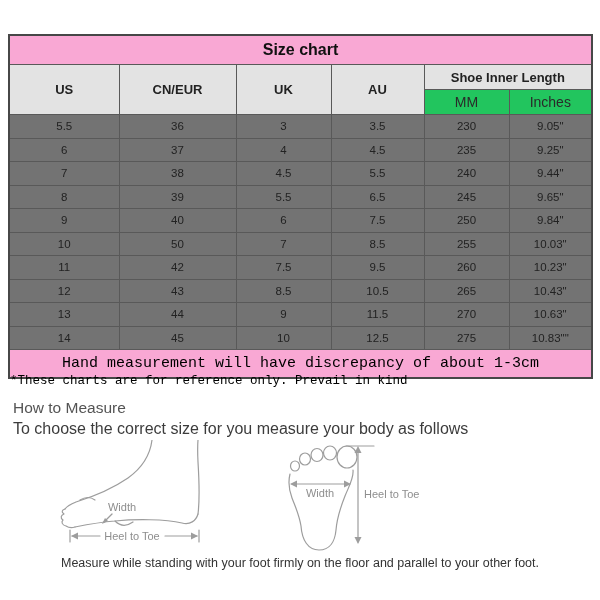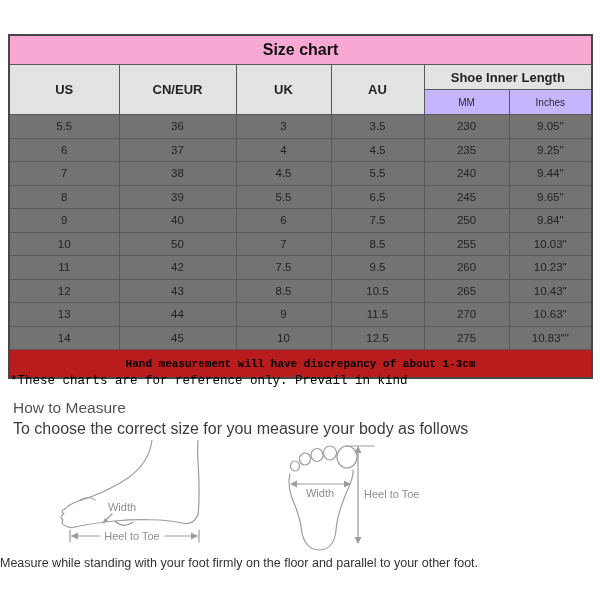--- a/index.html
+++ b/index.html
@@ -17,42 +17,42 @@
     border:1px solid #595959; text-align:center; vertical-align:middle;
     padding:0;
   }
   tr.title-row th {
     height:28px; font-size:16px; font-weight:bold; background:#f9a8d4; color:#111;
   }
   tr.head-row th {
     background:#e3e3e3; font-size:13px; font-weight:bold; height:24px; color:#222;
   }
   tr.subhead-row th {
-    background:#c4b5fd; font-size:10px; font-weight:normal; height:24px; color:#2a2a2a;
+    background:#22c55e; font-size:14px; font-weight:normal; height:24px; color:#2a2a2a;
   }
   tbody td { height:22.5px; font-size:11.5px; color:#222; background:#737373; }
   td.note-cell {
-    height:27px; background:#b91c1c;
-    font-family:"Liberation Mono", monospace; font-weight:bold; font-size:11px; color:#000;
+    height:27px; background:#f9a8d4;
+    font-family:"Liberation Mono", monospace; font-weight:normal; font-size:15px; color:#000;
   }
   
   .disclaimer {
     position:absolute; left:10px; top:374px;
     font-family:"Liberation Mono", monospace; font-weight:normal; font-size:12.5px; color:#000;
   }
   .htm-title {
     position:absolute; left:13px; top:399px;
     font-size:15.5px; color:#545454;
   }
   .htm-sub {
     position:absolute; left:13px; top:420px;
     font-size:16px; color:#3c3c3c;
   }
   .caption {
-    position:absolute; left:0; top:556px; width:600px; text-align:left;
+    position:absolute; left:0; top:556px; width:600px; text-align:center;
     font-size:12.5px; color:#333333;
   }
   
   .diagram { position:absolute; }
   .diagram-left  { left:60px;  top:440px; }
   .diagram-right { left:286px; top:440px; }
   svg text { font-family:"Liberation Sans", sans-serif; font-size:11px; fill:#8e8e8e; }
   .stroke { fill:none; stroke:#9d9d9d; stroke-width:1.2; stroke-linecap:round; stroke-linejoin:round; }
   .arrowfill { fill:#9d9d9d; stroke:none; }
 </style>

